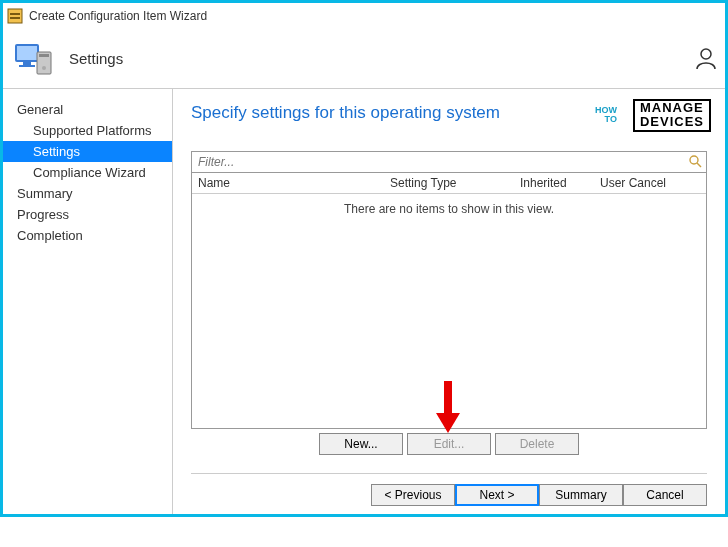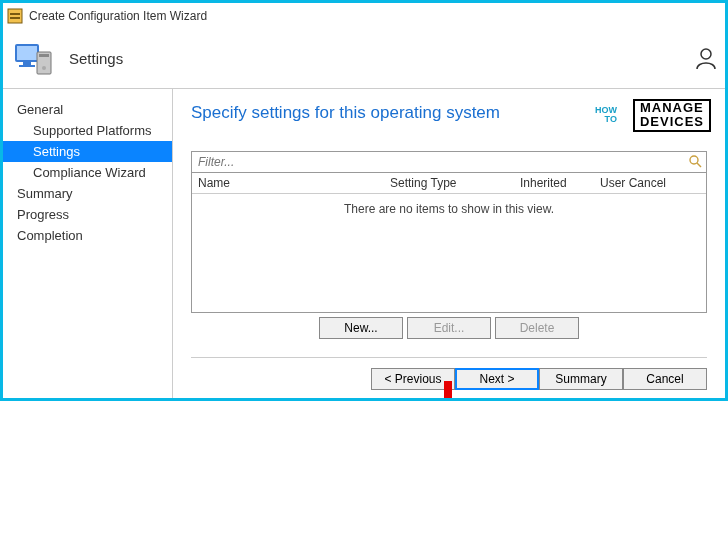--- a/index.html
+++ b/index.html
@@ -1,17 +1,17 @@
 <!DOCTYPE html>
 <html><head>
 <meta charset="utf-8">
 <style>
   * { box-sizing: border-box; font-family: "Segoe UI", Arial, sans-serif; }
   body { margin: 0; padding: 0; }
-  .frame { width: 728px; height: 401px; border: 3px solid #08b8e6; background: #fff; position: relative; overflow: hidden; }
+  .frame { width: 728px; height: 517px; border: 3px solid #08b8e6; background: #fff; position: relative; overflow: hidden; }
   .titlebar { height: 26px; display:flex; align-items:center; padding-left:4px; font-size:12px; color:#333; }
   .titlebar .app-icon { width:16px; height:16px; margin-right:6px; display:inline-flex; align-items:center; justify-content:center; }
   .header-strip { height:60px; display:flex; align-items:center; padding-left:10px; border-bottom:1px solid #ccc; position:relative; }
   .header-strip .user-icon { position:absolute; right:8px; top:18px; }
   .computer-icon { width:42px; height:42px; margin-right:14px; }
   .header-title { font-size:15px; color:#333; }
   .body-area { display:flex; height: calc(100% - 26px - 60px); }
   .sidebar { width:170px; border-right:1px solid #ccc; padding-top:10px; }
   .nav-item { font-size:13px; color:#333; padding:3px 10px 3px 14px; cursor:pointer; }
   .nav-item.sub { padding-left:30px; }

